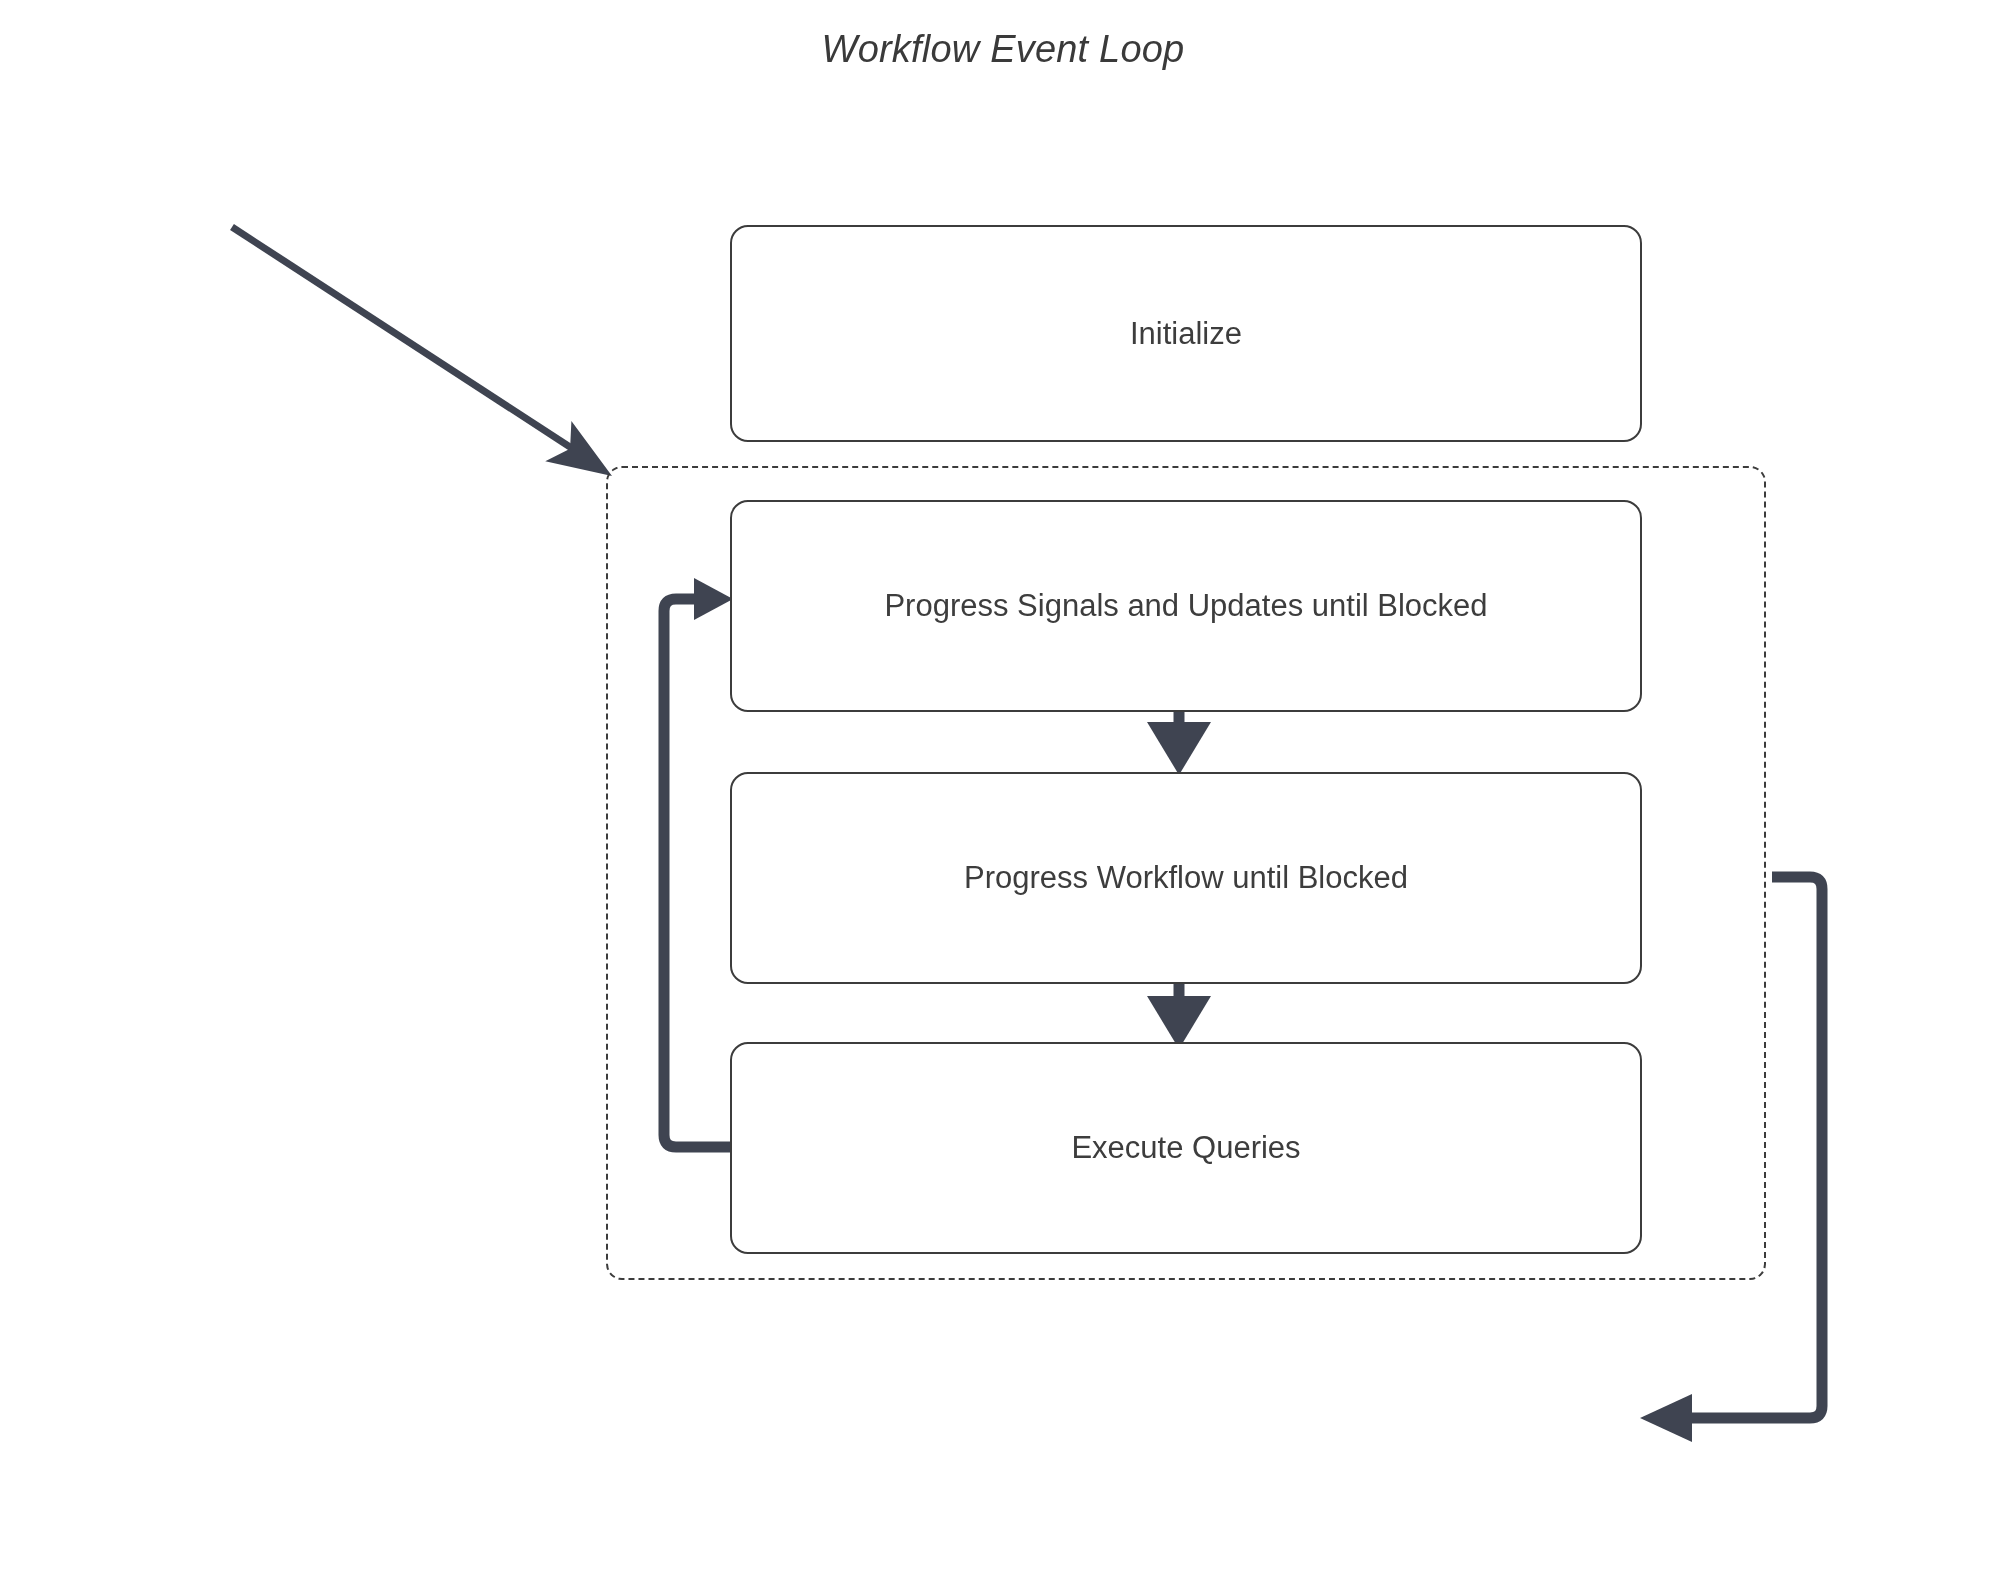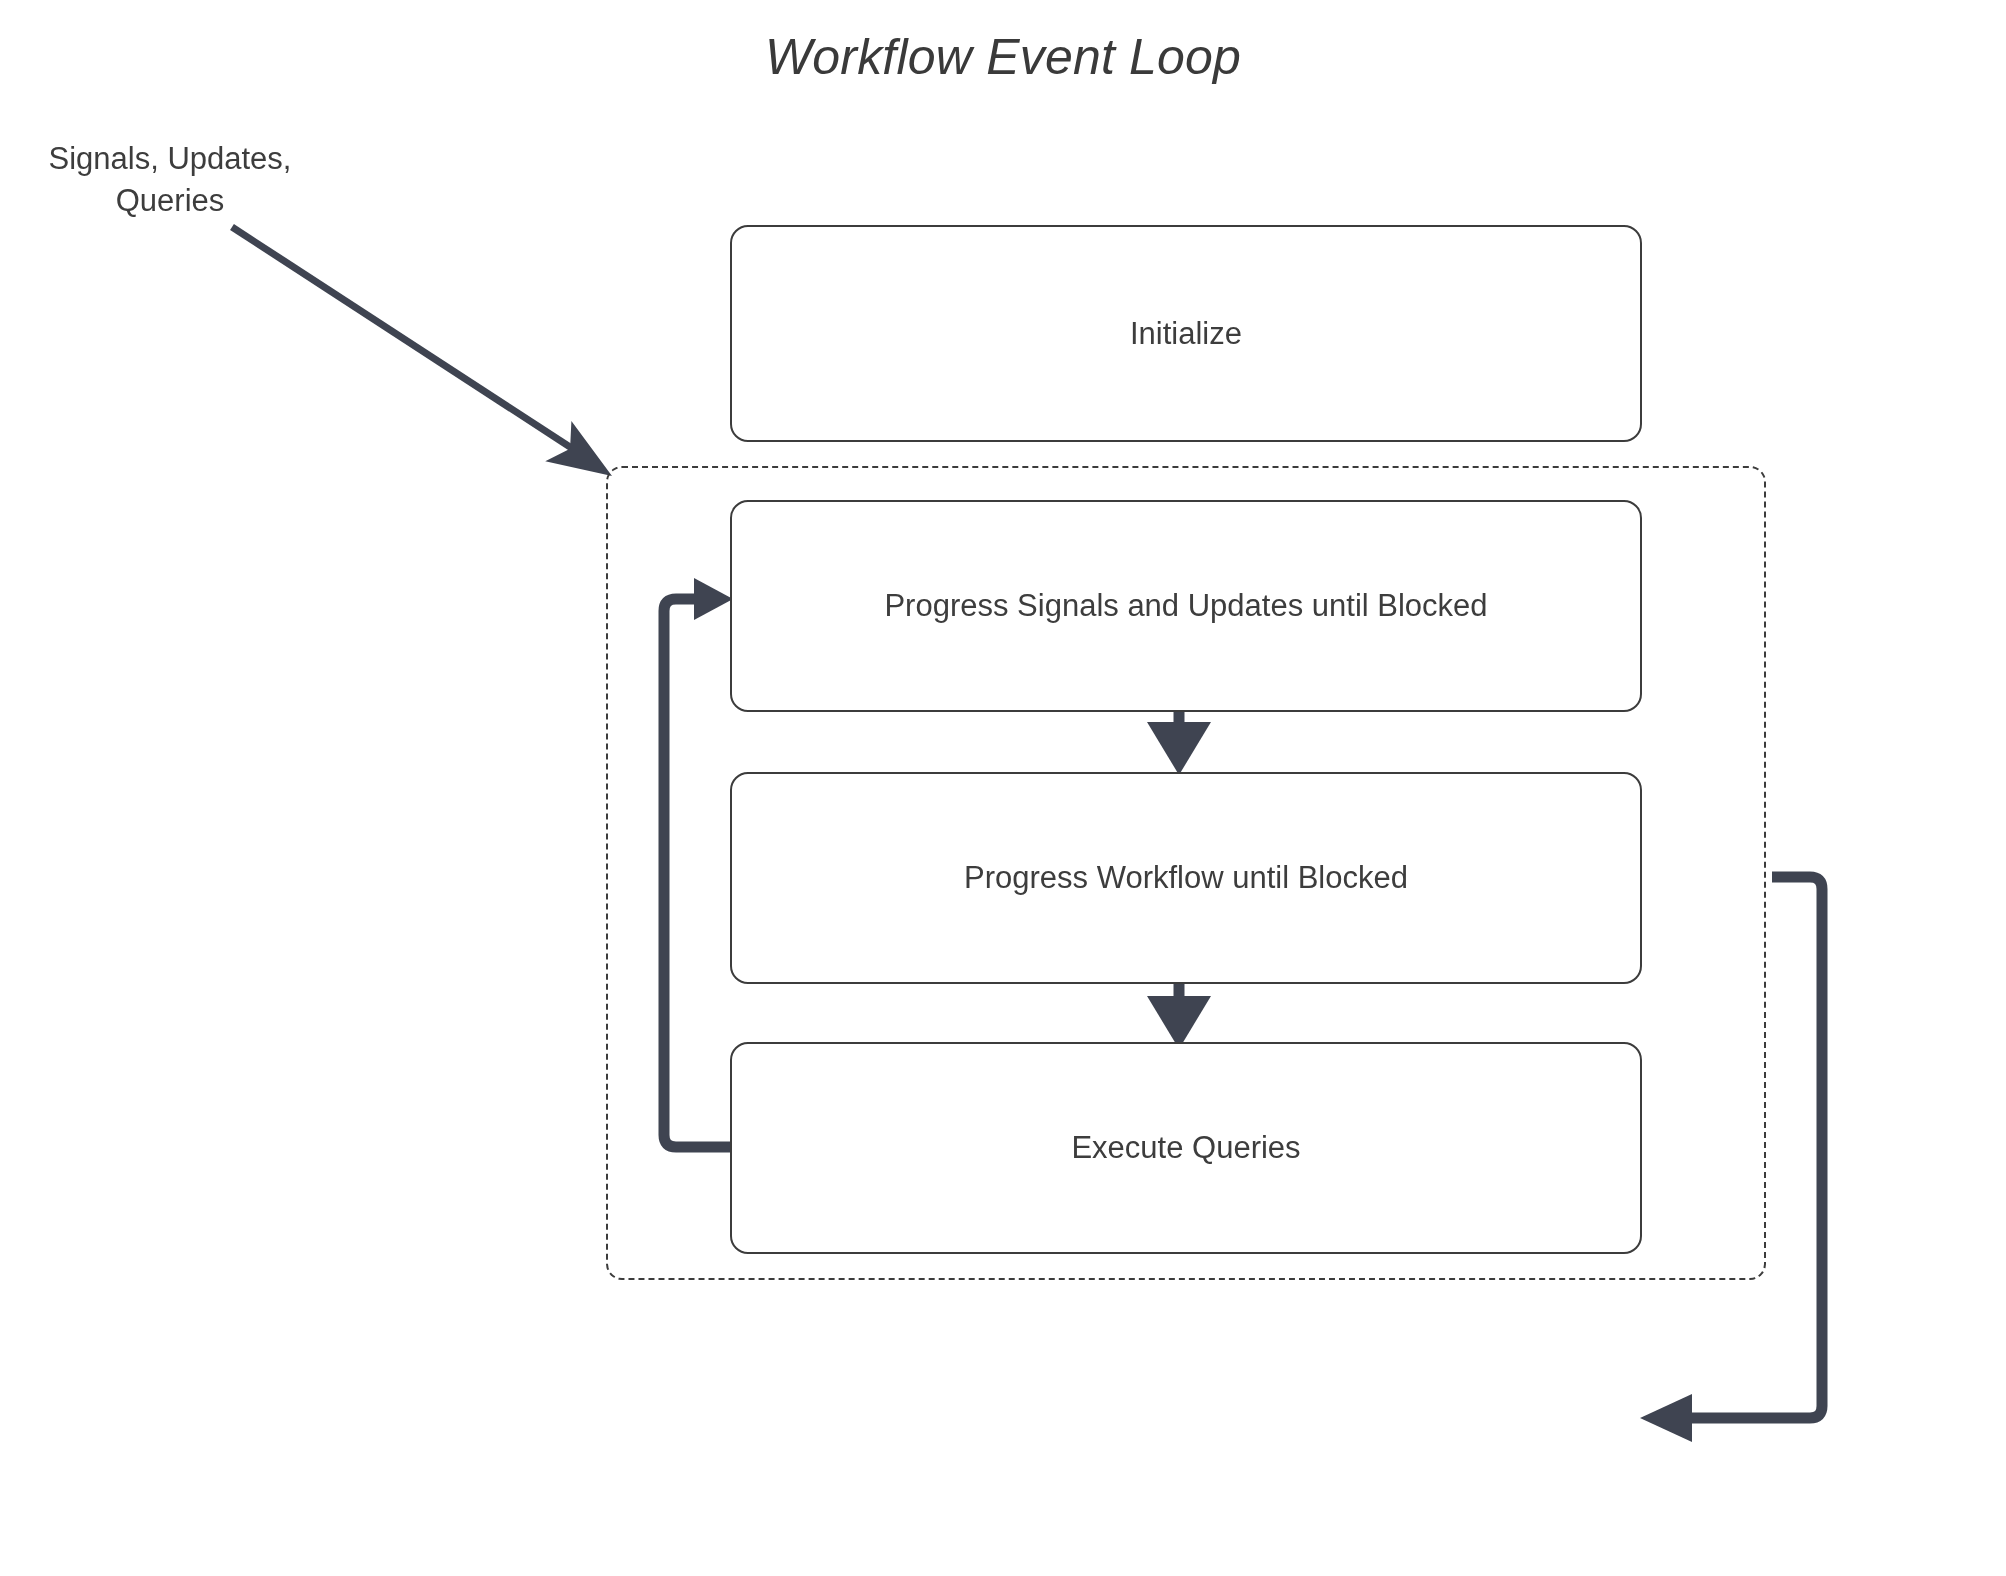--- a/index.html
+++ b/index.html
@@ -24,21 +24,21 @@
     width: 2006px;
     height: 1576px;
   }
   .diagram-title {
     position: absolute;
     left: 0;
     right: 0;
     top: 28px;
     text-align: center;
     font-style: italic;
-    font-size: 50px;
+    font-size: 38px;
     color: #3a3a3a;
     letter-spacing: 0.2px;
   }
   .ext-label {
     position: absolute;
     left: 30px;
     top: 138px;
     width: 280px;
     text-align: center;
     font-size: 31px;
@@ -102,24 +102,20 @@
     </g>
 
     <g>
       <path d="M 1772 877 L 1810 877 Q 1822 877 1822 889 L 1822 1406 Q 1822 1418 1810 1418 L 1689 1418" fill="none" stroke="#3f4451" stroke-width="11" stroke-linecap="butt" stroke-linejoin="round"></path>
       <path d="M 1640 1418 L 1692 1394 L 1692 1442 Z" fill="#3f4451"></path>
     </g>
   </svg>
 
   <div class="diagram-title">Workflow Event Loop</div>
 
-  <div class="ext-label">
-    <div>Signals, Updates,</div>
-    <div>Queries</div>
-  </div>
 
   <div class="dashed-group" style="left:606px; top:466px; width:1160px; height:814px;"></div>
 
   <div class="node-box" style="left:730px; top:500px; width:912px; height:212px;">
     <span class="node-label">Progress Signals and Updates until Blocked</span>
   </div>
 
   <div class="node-box" style="left:730px; top:225px; width:912px; height:217px;">
     <span class="node-label">Initialize</span>
   </div>

